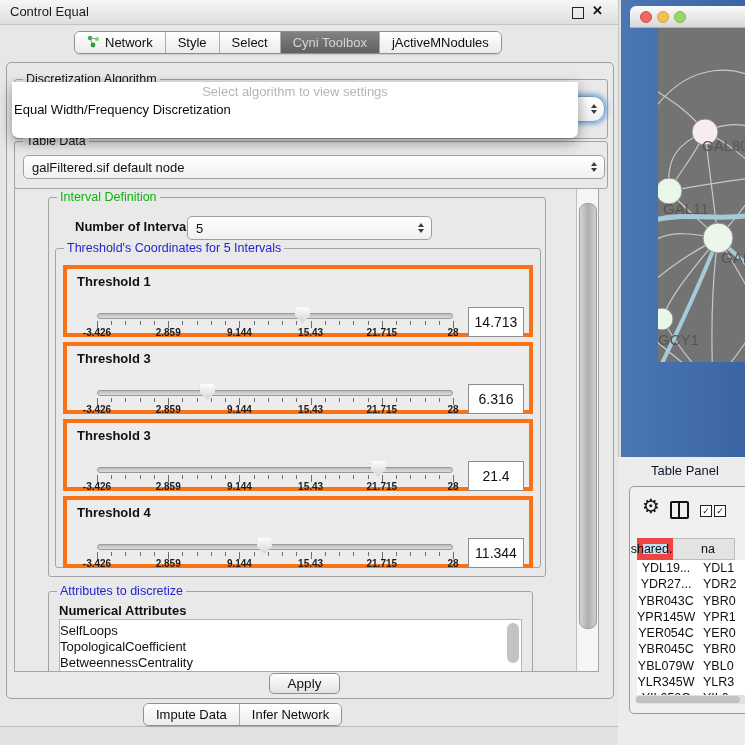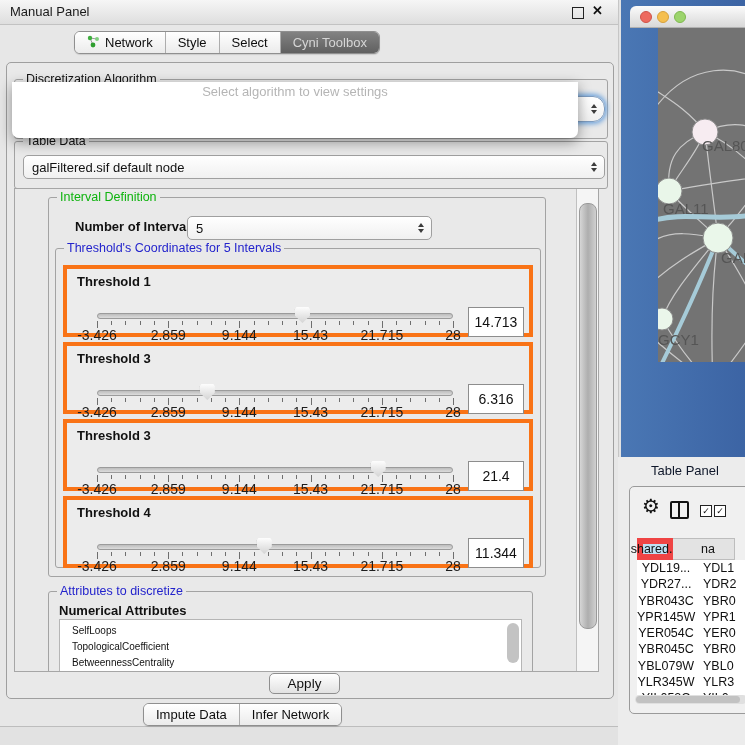--- a/index.html
+++ b/index.html
@@ -57,27 +57,27 @@
   .tbox{position:absolute;left:7px;width:470px;height:72px;border:4px solid #f97316;background:#ececec;box-sizing:border-box}
   .ttitle{position:absolute;left:10px;top:5px;font-weight:bold;font-size:13px}
   .slider{position:absolute;left:30px;top:36px;width:356px;height:34px}
   .track{position:absolute;left:0;right:0;top:8px;height:4px;background:linear-gradient(#bdbdbd,#dcdcdc);
          border:1px solid #9b9b9b;border-radius:3px}
   .thumb{position:absolute;top:2px;width:15px;height:16px;background:linear-gradient(#fdfdfd,#d4d4d4);
          clip-path:polygon(10% 0,90% 0,100% 14%,100% 55%,50% 100%,0 55%,0 14%);filter:drop-shadow(0 0 1px #777)}
   .ticks{position:absolute;left:0;right:0;top:16px;height:8px}
   .tick{position:absolute;top:0;width:1px;height:4px;background:#6e6e6e}
   .tick.major{height:7px}
-  .slab{position:absolute;transform:translateX(-50%);top:22px;font-size:14px;font-weight:normal;color:#1d1d1d;white-space:nowrap}
+  .slab{position:absolute;transform:translateX(-50%);top:22px;font-size:10px;font-weight:bold;color:#1d1d1d;white-space:nowrap}
   .vbox{position:absolute;right:5px;top:38px;width:54px;height:28px;background:#fff;border:1px solid #8d8d8d;
         font-size:14px;display:flex;align-items:center;justify-content:center}
   #attr-group{left:33px;top:402px;width:483px;height:200px}
   #attr-sub{position:absolute;left:10px;top:11px;font-weight:bold;font-size:13px}
   #attr-list{position:absolute;left:10px;top:27px;width:461px;height:160px;background:#fff;border:1px solid #b5b5b5}
-  .litem{padding-left:12px;font-size:10px;line-height:16px}
+  .litem{font-size:13px;line-height:16px}
   .litem:first-child{padding-top:3px}
   #lthumb{position:absolute;right:2px;top:3px;width:12px;height:40px;border-radius:6px;background:#c3c3c3}
   #apply-btn{position:absolute;left:262px;top:610px;width:69px;height:19px;border:1px solid #8f8f8f;border-radius:5px;
              background:linear-gradient(#ffffff,#e2e2e2);font-size:13.5px;display:flex;align-items:center;justify-content:center}
   
   #net-frame{position:absolute;left:621px;top:0;width:124px;height:457px;
              background:linear-gradient(90deg,#4a77b4,#3c64a4)}
   #mac-titlebar{position:absolute;left:630px;top:6px;width:115px;height:21px;border-radius:6px 0 0 0;
                 background:linear-gradient(#fbfbfb,#d8d8d8);border-bottom:1px solid #b0b0b0}
   .light{position:absolute;top:4.5px;width:12px;height:12px;border-radius:50%;box-sizing:border-box}
@@ -105,21 +105,21 @@
   .c2{padding-left:8px;white-space:nowrap}
   #hscroll{position:absolute;left:5px;top:208px;width:112px;height:9px;background:#e0e0e0;border-radius:5px}
   #hthumb{position:absolute;left:1px;top:1px;width:104px;height:7px;background:#c2c2c2;border-radius:4px}
   svg text{font-family:"Liberation Sans",sans-serif}
 </style>
 </head>
 <body>
 
 <div id="cp-window">
   <div id="cp-titlebar">
-    <span id="cp-title">Manual Panel</span>
+    <span id="cp-title">Control Equal</span>
     <span id="float-btn"></span>
     <span id="close-btn">✕</span>
   </div>
 
   <div id="top-tabs" class="segbar">
     <div class="seg">
       <span>
         <svg width="13" height="13" viewBox="0 0 13 13">
           <line x1="3" y1="3" x2="10" y2="4" stroke="#9a9a9a" stroke-width="1"></line>
           <line x1="3" y1="3" x2="6" y2="10" stroke="#9a9a9a" stroke-width="1"></line>
@@ -131,20 +131,23 @@
       <span>Network</span>
     </div>
     <div class="seg">
         <span>Style</span>
       </div>
     <div class="seg">
         <span>Select</span>
       </div>
     <div class="seg sel">
         <span>Cyni Toolbox</span>
+      </div>
+    <div class="seg">
+        <span>jActiveMNodules</span>
       </div>
   </div>
 
   <div id="cp-content">
 
     <div id="algo-group" class="group">
       <span class="glabel">Discretization Algorithm</span>
       <div id="algo-combo" class="combo">
         <span class="stepper">
             <i class="up"></i>
@@ -375,20 +378,21 @@
       <div id="vscroll">
         <div id="vthumb"></div>
       </div>
     </div>
 
     <div id="apply-btn">Apply</div>
   </div>
 
   <div id="algo-popup">
     <div id="popup-prompt">Select algorithm to view settings</div>
+    <div class="popup-item">Equal Width/Frequency Discretization</div>
   </div>
 
   <div id="bottom-tabs" class="segbar">
     <div class="seg">
         <span>Impute Data</span>
       </div>
     <div class="seg">
         <span>Infer Network</span>
       </div>
   </div>

